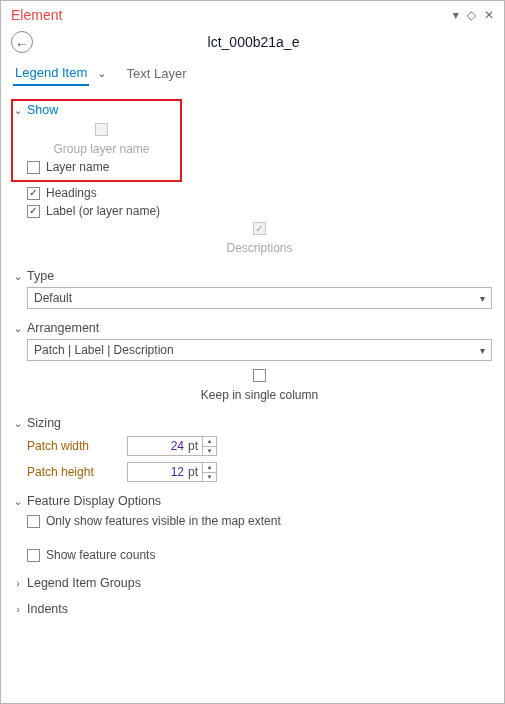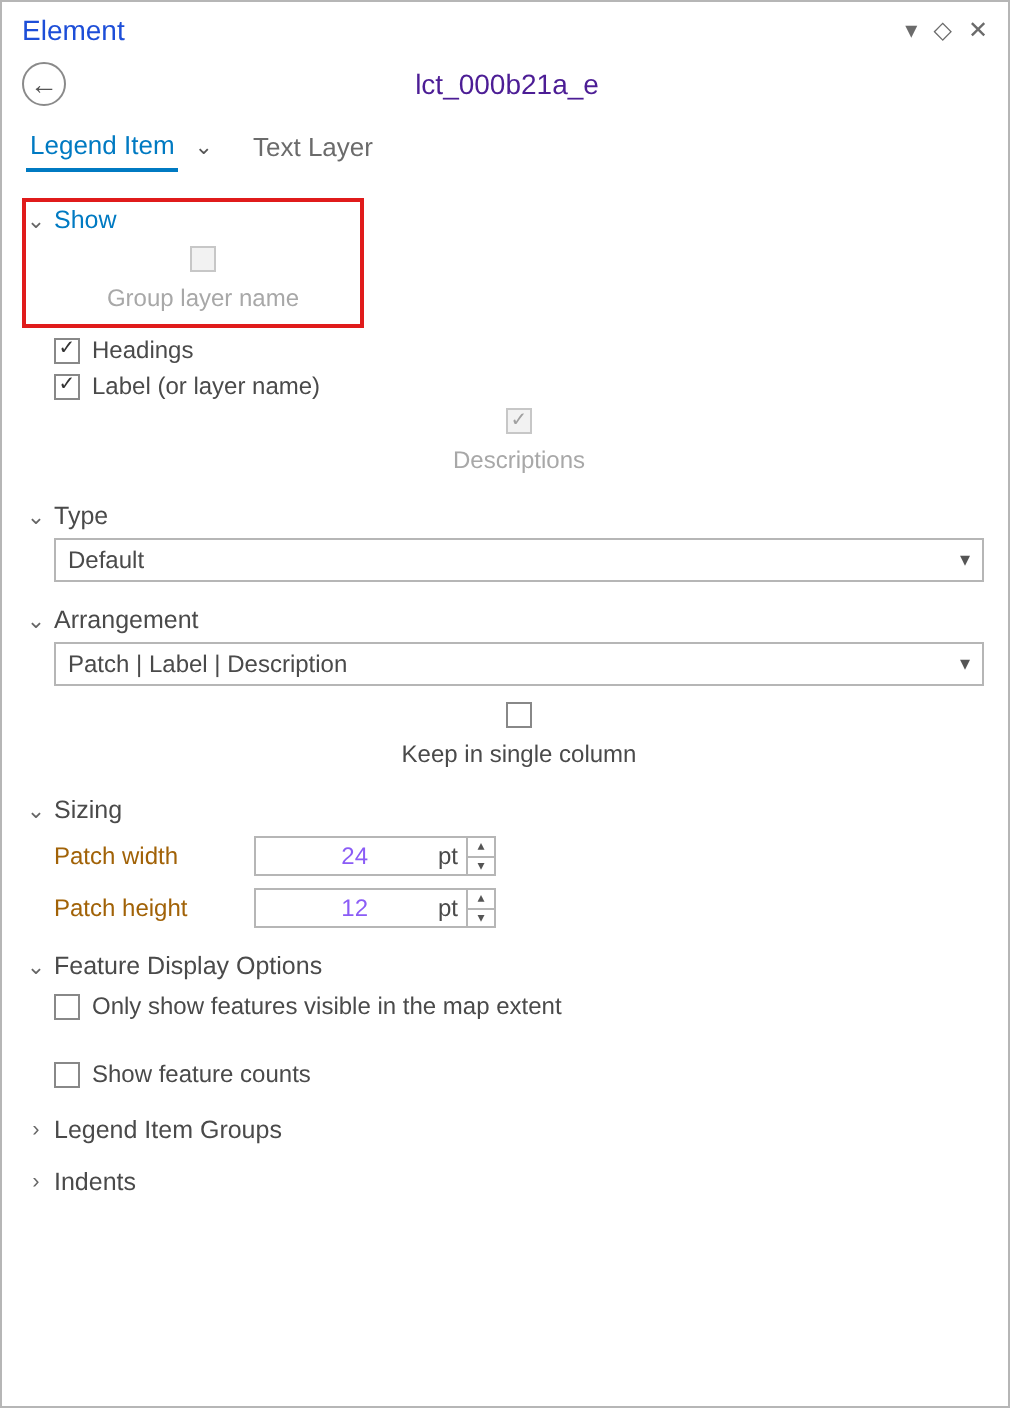--- a/index.html
+++ b/index.html
@@ -15,21 +15,21 @@
     overflow: hidden;
   }
   .panel { padding: 4px 8px 8px 8px; }
   .header {
     display: flex;
     align-items: center;
     justify-content: space-between;
     padding: 2px 2px 4px 2px;
   }
   .header-title {
-    color: #1d4ed8;
+    color: #ef4444;
     font-size: 14px;
   }
   .header-controls {
     display: flex;
     gap: 8px;
     align-items: center;
     color: #6b6b6b;
     font-size: 12px;
   }
   .header-btn { cursor: pointer; line-height: 1; }
@@ -44,21 +44,21 @@
     border-radius: 50%;
     display: flex; align-items: center; justify-content: center;
     font-size: 14px; color: #555;
     cursor: pointer;
     margin-left: 2px;
   }
   .doc-title {
     flex: 1;
     text-align: center;
     font-size: 14px;
-    color: #4c1d95;
+    color: #0f172a;
   }
   .tabs {
     display: flex;
     align-items: center;
     gap: 18px;
     padding: 2px 4px 0 4px;
     border-bottom: 1px solid transparent;
   }
   .tab {
     font-size: 13px;
@@ -156,29 +156,28 @@
     align-items: stretch;
     border: 1px solid #b6b6b6;
     height: 20px;
   }
   .spinner input {
     border: none;
     width: 60px;
     text-align: right;
     padding: 0 4px;
     font-size: 12px;
-    color: #8b5cf6;
+    color: #4c1d95;
     outline: none;
   }
   .spinner .unit {
     display: flex; align-items: center;
     padding: 0 4px 0 0;
     color: #4a4a4a;
     font-size: 12px;
-    margin-left: 31px;
   }
   .spinner .spins {
     display: flex; flex-direction: column;
     border-left: 1px solid #b6b6b6;
     width: 14px;
   }
   .spinner .spins div {
     flex: 1;
     font-size: 7px;
     display: flex; align-items: center; justify-content: center;
@@ -215,20 +214,24 @@
   <div class="section">
     <div class="highlight-box">
       <div class="section-header">
         <span class="caret">⌄</span>
         <span>Show</span>
       </div>
       <div class="section-body">
         <div class="check-row disabled">
           <span class="check disabled"></span>
           <span>Group layer name</span>
+        </div>
+        <div class="check-row">
+          <span class="check"></span>
+          <span>Layer name</span>
         </div>
       </div>
     </div>
     <div class="section-body">
       <div class="check-row">
         <span class="check">✓</span>
         <span>Headings</span>
       </div>
       <div class="check-row">
         <span class="check">✓</span>

